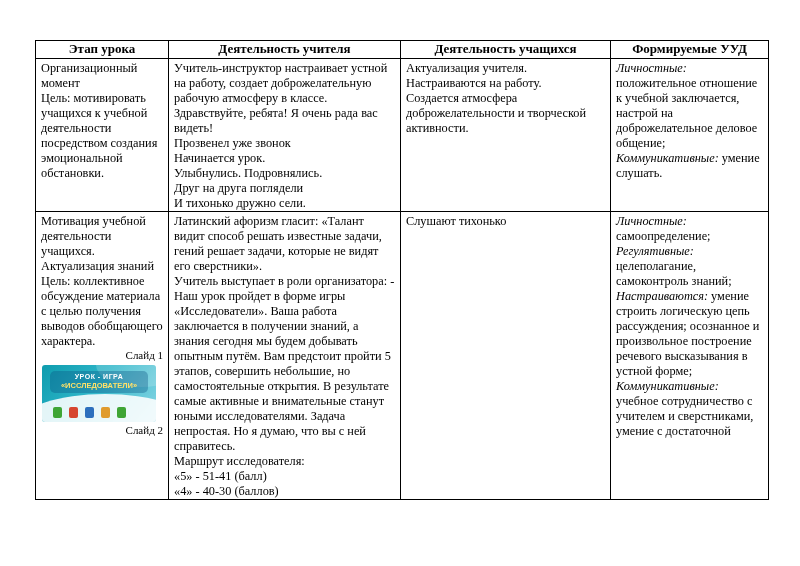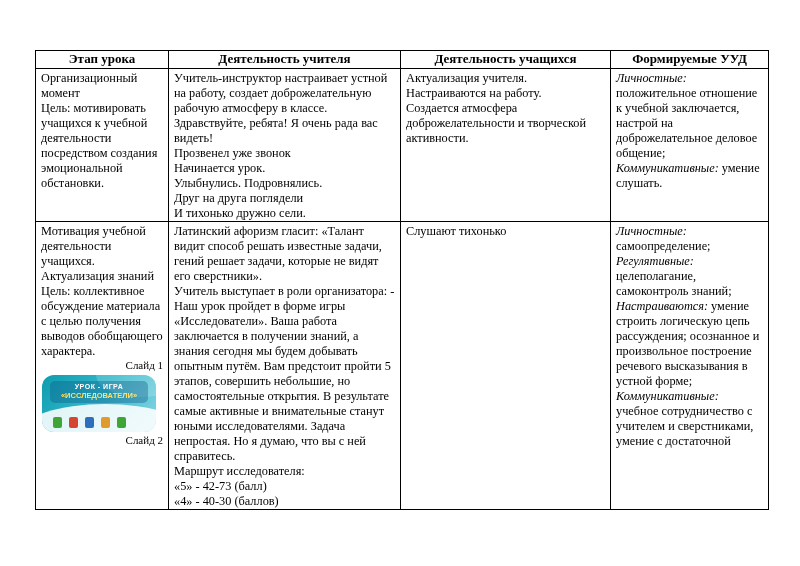--- a/index.html
+++ b/index.html
@@ -14,21 +14,21 @@
   }
   .doc-page {
     position: relative;
     width: 800px;
     height: 566px;
     background: #ffffff;
   }
   table.lesson {
     position: absolute;
     left: 35px;
-    top: 50px;
+    top: 40px;
     width: 733px;
     border-collapse: collapse;
     table-layout: fixed;
   }
   table.lesson th,
   table.lesson td {
     border: 1px solid #000000;
     vertical-align: top;
     padding: 2px 5px 0 5px;
     font-size: 12.3px;
@@ -46,21 +46,21 @@
   .it { font-style: italic; }
   .small-label { font-size: 11px; text-align: right; }
   .slide2-label { }
 
   
   .slide-thumb {
     position: relative;
     width: 114px;
     height: 57px;
     margin: 2px 0 2px 1px;
-    border-radius: 12px;
+    border-radius: 3px;
     overflow: hidden;
     background: linear-gradient(130deg, #0e9cae 0%, #2fb6c9 45%, #8ed8e6 100%);
   }
   .slide-thumb::before {
     content: "";
     position: absolute;
     left: -22px;
     bottom: -30px;
     width: 170px;
     height: 58px;
@@ -184,21 +184,21 @@
               <span class="fig f4"></span>
               <span class="fig f5"></span>
             </div>
           </div>
           <div class="para small-label slide2-label">Слайд 2</div>
         </td>
         <td>
           <div class="para">Латинский афоризм гласит: «Талант видит  способ решать известные задачи, гений решает задачи, которые не видят его сверстники».</div>
           <div class="para">Учитель выступает в роли организатора: - Наш урок пройдет в форме игры «Исследователи». Ваша работа заключается в  получении знаний, а знания сегодня мы будем добывать опытным путём. Вам предстоит пройти 5 этапов, совершить небольшие, но самостоятельные открытия. В результате самые активные и внимательные станут юными исследователями. Задача непростая. Но я думаю, что вы с ней справитесь.</div>
           <div class="para">Маршрут исследователя:</div>
-          <div class="para">«5» - 42-73 (балл)</div>
+          <div class="para">«5» - 51-41 (балл)</div>
           <div class="para">«4» - 40-30  (баллов)</div>
         </td>
         <td>
           <div class="para">Слушают тихонько</div>
         </td>
         <td>
           <div class="para"><span class="it">Личностные:</span><span> самоопределение;</span></div>
           <div class="para"><span class="it">Регулятивные:</span><span> целеполагание, самоконтроль знаний;</span></div>
           <div class="para"><span class="it">Настраиваются:</span><span> умение строить логическую цепь рассуждения; осознанное и произвольное построение речевого высказывания в устной форме;</span></div>
           <div class="para"><span class="it">Коммуникативные:</span><span> учебное сотрудничество с учителем и сверстниками, умение с достаточной</span></div>

